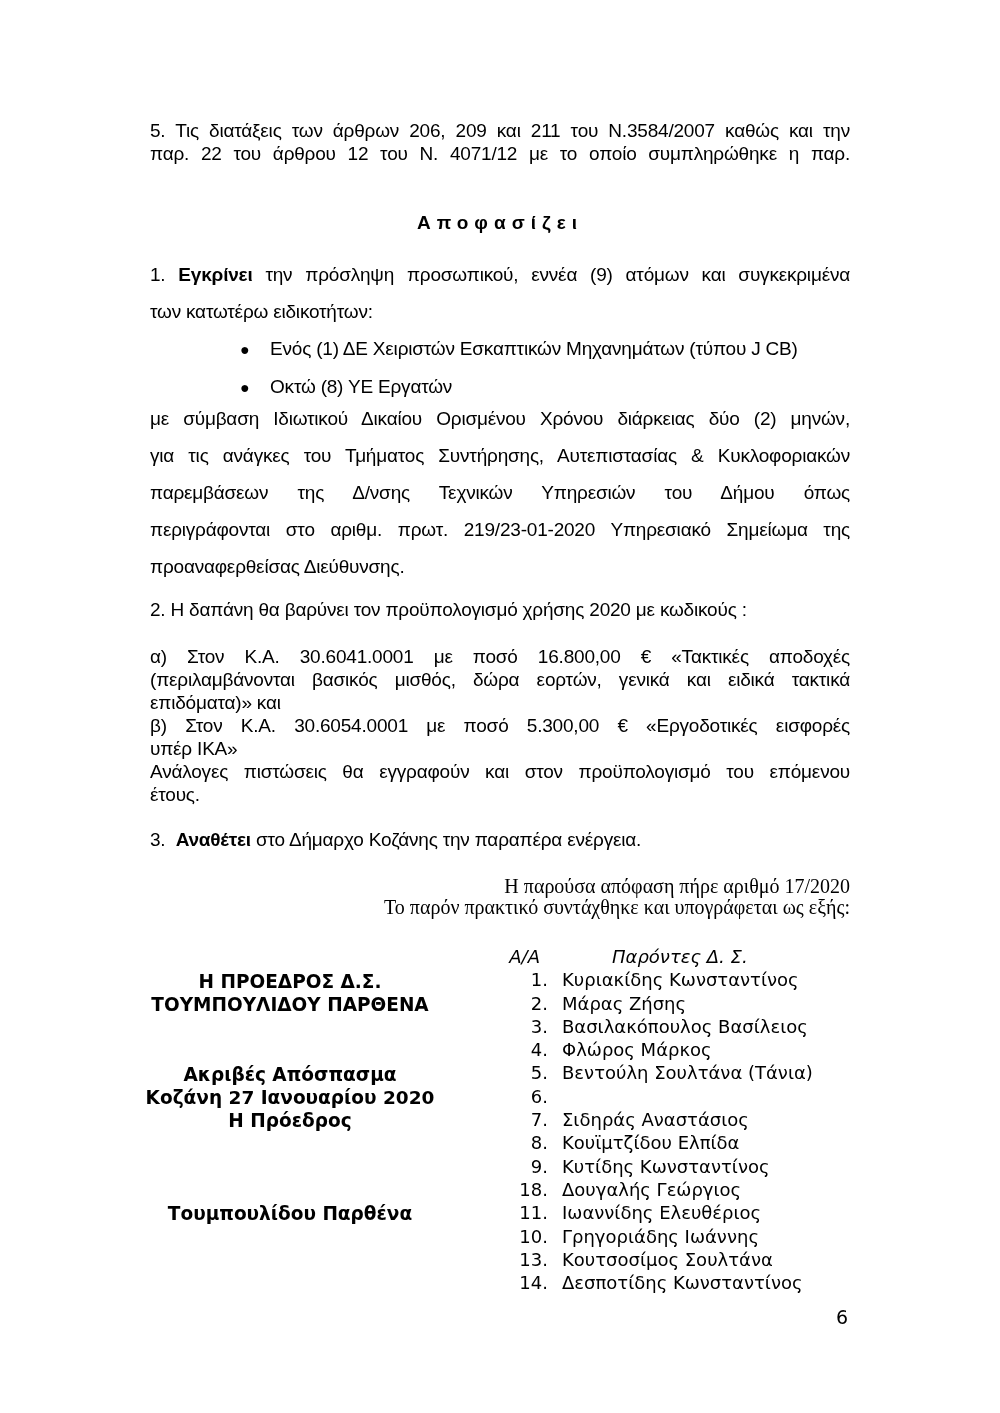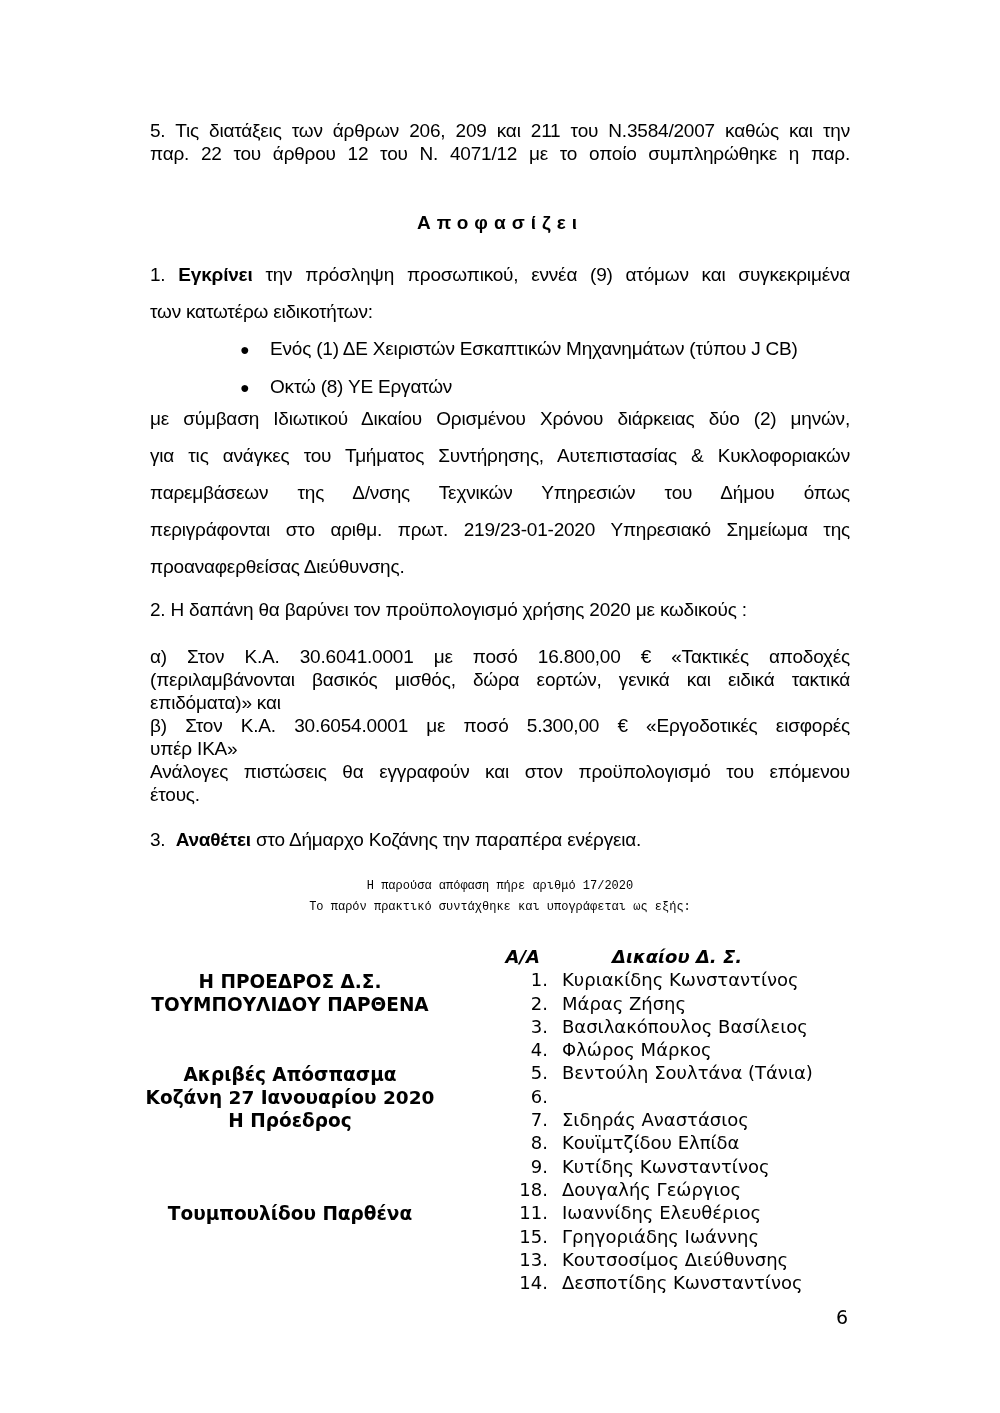--- a/index.html
+++ b/index.html
@@ -11,25 +11,25 @@
   .justify-full { text-align: justify; text-align-last: justify; }
   .heading { font-weight: bold; font-size: 19px; letter-spacing: 6px; text-align: center; }
   b { font-weight: bold; }
   sup { font-size: 11px; vertical-align: 9px; line-height: 0; }
   .dbl { line-height: 37px; }
   .bullet-row { display: flex; align-items: baseline; }
   .bullet-dot { width: 30px; font-size: 16px; }
   .sig-left { text-align: center; font-weight: bold; font-size: 18.5px; line-height: 23px; font-family: "DejaVu Sans", sans-serif; }
   .sig-left .blk { position: absolute; left: 0; width: 300px; }
   .members { font-family: "DejaVu Sans", sans-serif; font-size: 18px; line-height: 23.3px; }
-  .members .hdr { font-weight: bold; font-style: italic; }
+  .members .hdr { font-weight: normal; font-style: italic; }
   .member-row { display: flex; }
   .member-num { width: 78px; text-align: right; padding-right: 0; box-sizing: border-box; }
   .member-name { padding-left: 14px; }
-  .center-block { text-align: center; font-family: Liberation Mono, monospace; font-size: 12px; line-height: 21px; }
+  .center-block { text-align: right; font-family: Liberation Serif, serif; font-size: 20px; line-height: 21px; }
 </style>
 </head>
 <body>
 
 <div class="page">
 
   <div class="abs body-text" style="left:150px; top:119px; width:700px;">
     <div class="justify-full">5. Τις διατάξεις των άρθρων 206, 209 και 211 του Ν.3584/2007 καθώς και την</div>
     <div class="justify-full">παρ. 22 του άρθρου 12 του Ν. 4071/12 με το οποίο συμπληρώθηκε η παρ.</div>
   </div>
@@ -92,21 +92,21 @@
     <div class="blk" style="top:23px;">ΤΟΥΜΠΟΥΛΙΔΟΥ ΠΑΡΘΕΝΑ</div>
     <div class="blk" style="top:93px;">Ακριβές Απόσπασμα</div>
     <div class="blk" style="top:116px;">Κοζάνη 27 Ιανουαρίου 2020</div>
     <div class="blk" style="top:232px;">Τουμπουλίδου Παρθένα</div>
     <div class="blk" style="top:139px;">Η Πρόεδρος</div>
   </div>
 
   <div class="abs members" style="left:470px; top:945px; width:380px;">
     <div class="member-row hdr">
       <span style="width:70px; text-align:right; display:inline-block;">Α/Α</span>
-      <span style="padding-left:72px;">Δικαίου  Δ. Σ.</span>
+      <span style="padding-left:72px;">Παρόντες  Δ. Σ.</span>
     </div>
     <div class="member-row">
         <span class="member-num">1.</span>
         <span class="member-name">Κυριακίδης Κωνσταντίνος</span>
       </div>
     <div class="member-row">
         <span class="member-num">2.</span>
         <span class="member-name">Μάρας Ζήσης</span>
       </div>
     <div class="member-row">
@@ -138,26 +138,26 @@
       </div>
     <div class="member-row">
         <span class="member-num">18.</span>
         <span class="member-name">Δουγαλής Γεώργιος</span>
       </div>
     <div class="member-row">
         <span class="member-num">11.</span>
         <span class="member-name">Ιωαννίδης Ελευθέριος</span>
       </div>
     <div class="member-row">
-        <span class="member-num">15.</span>
+        <span class="member-num">10.</span>
         <span class="member-name">Γρηγοριάδης Ιωάννης</span>
       </div>
     <div class="member-row">
         <span class="member-num">13.</span>
-        <span class="member-name">Κουτσοσίμος Διεύθυνσης</span>
+        <span class="member-name">Κουτσοσίμος Σουλτάνα</span>
       </div>
     <div class="member-row">
         <span class="member-num">14.</span>
         <span class="member-name">Δεσποτίδης Κωνσταντίνος</span>
       </div>
   </div>
 
   <div class="abs" style="left:836px; top:1306px; font-family:'DejaVu Sans', sans-serif; font-size:19px;">6</div>
 
 </div>

